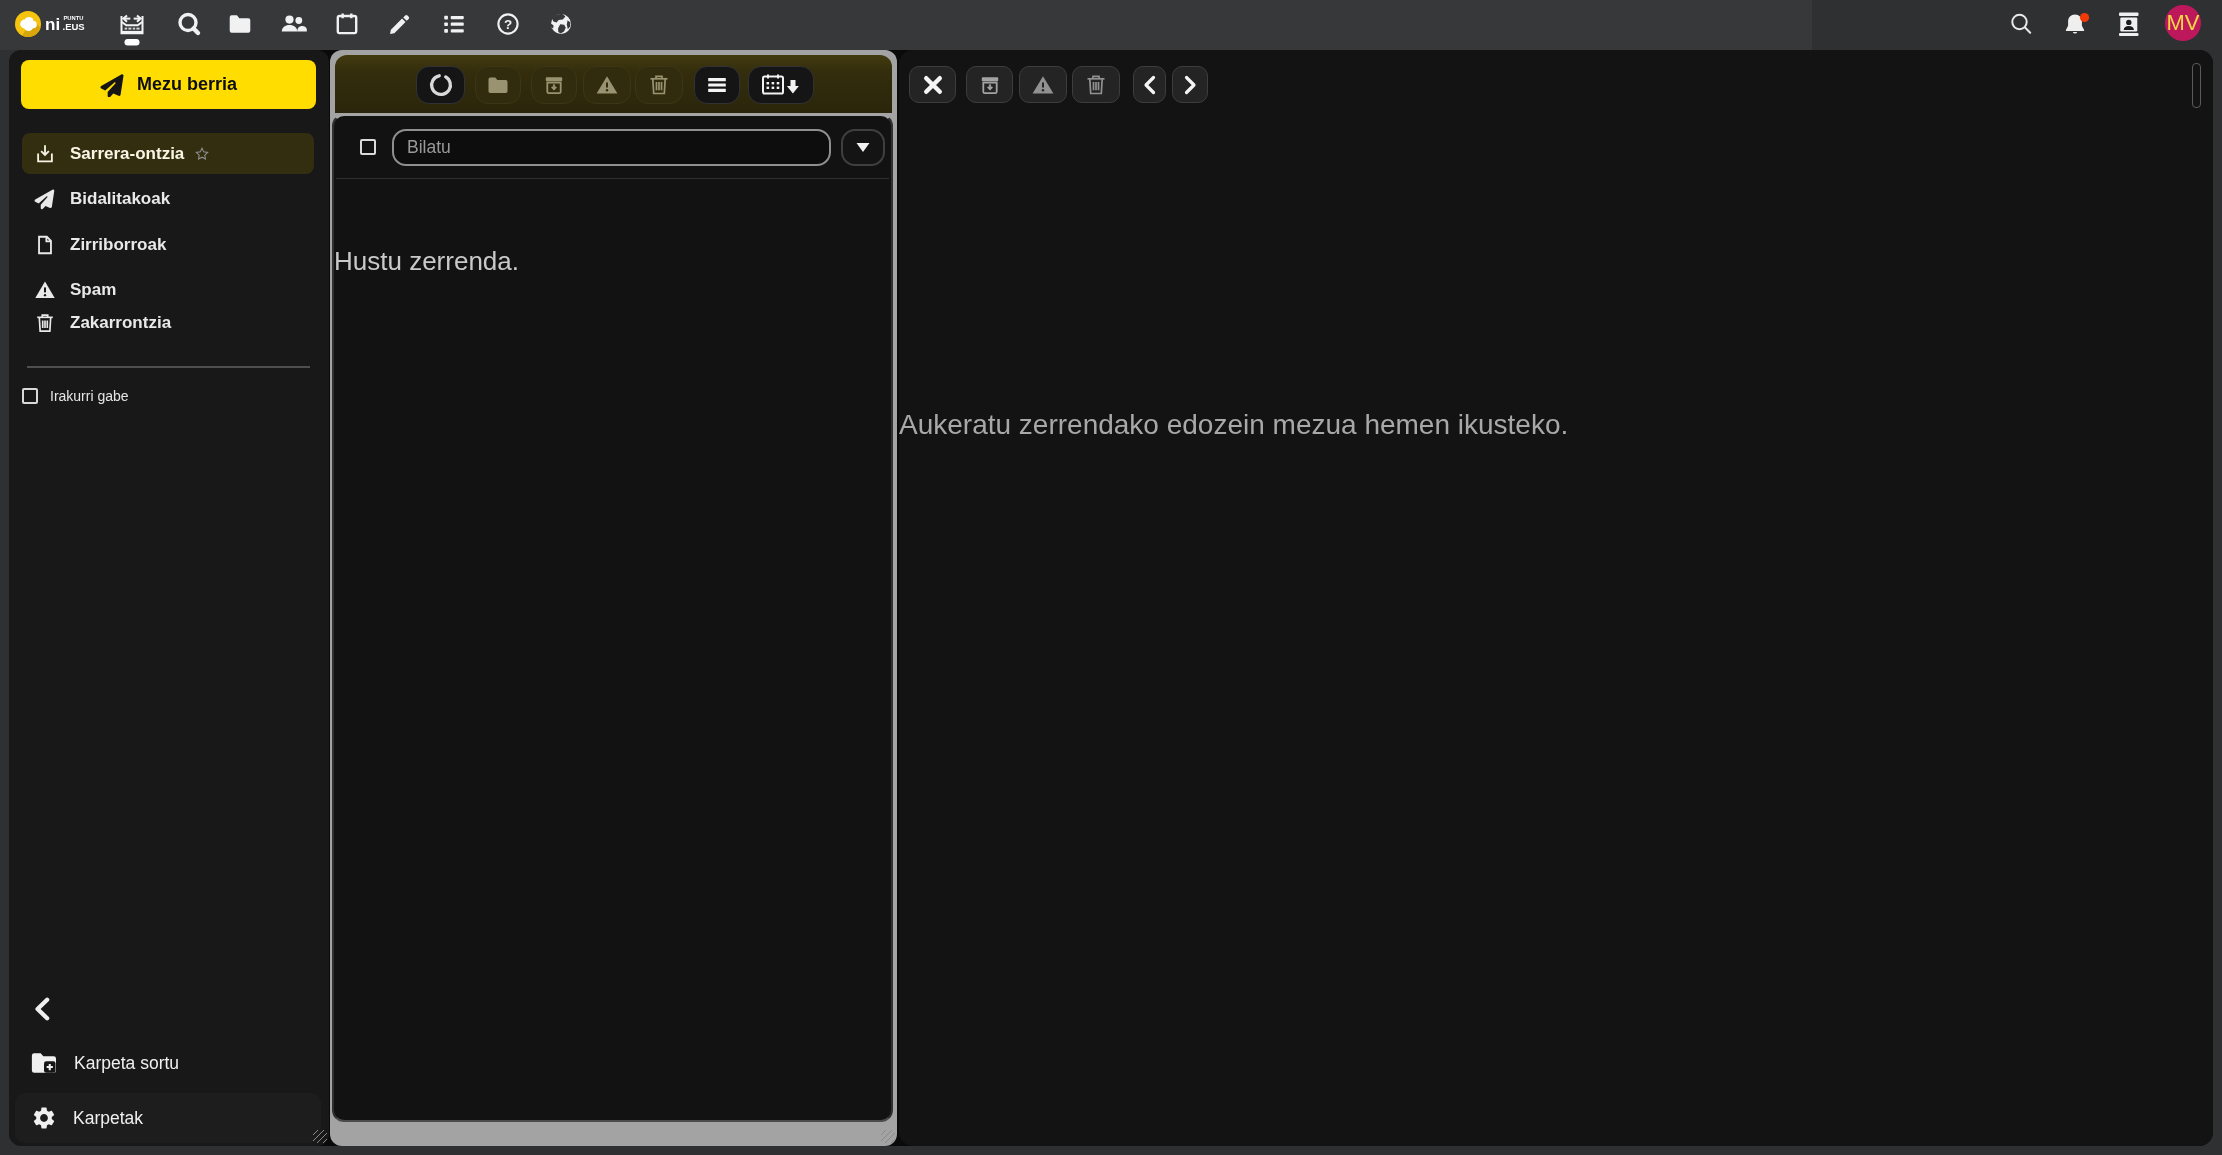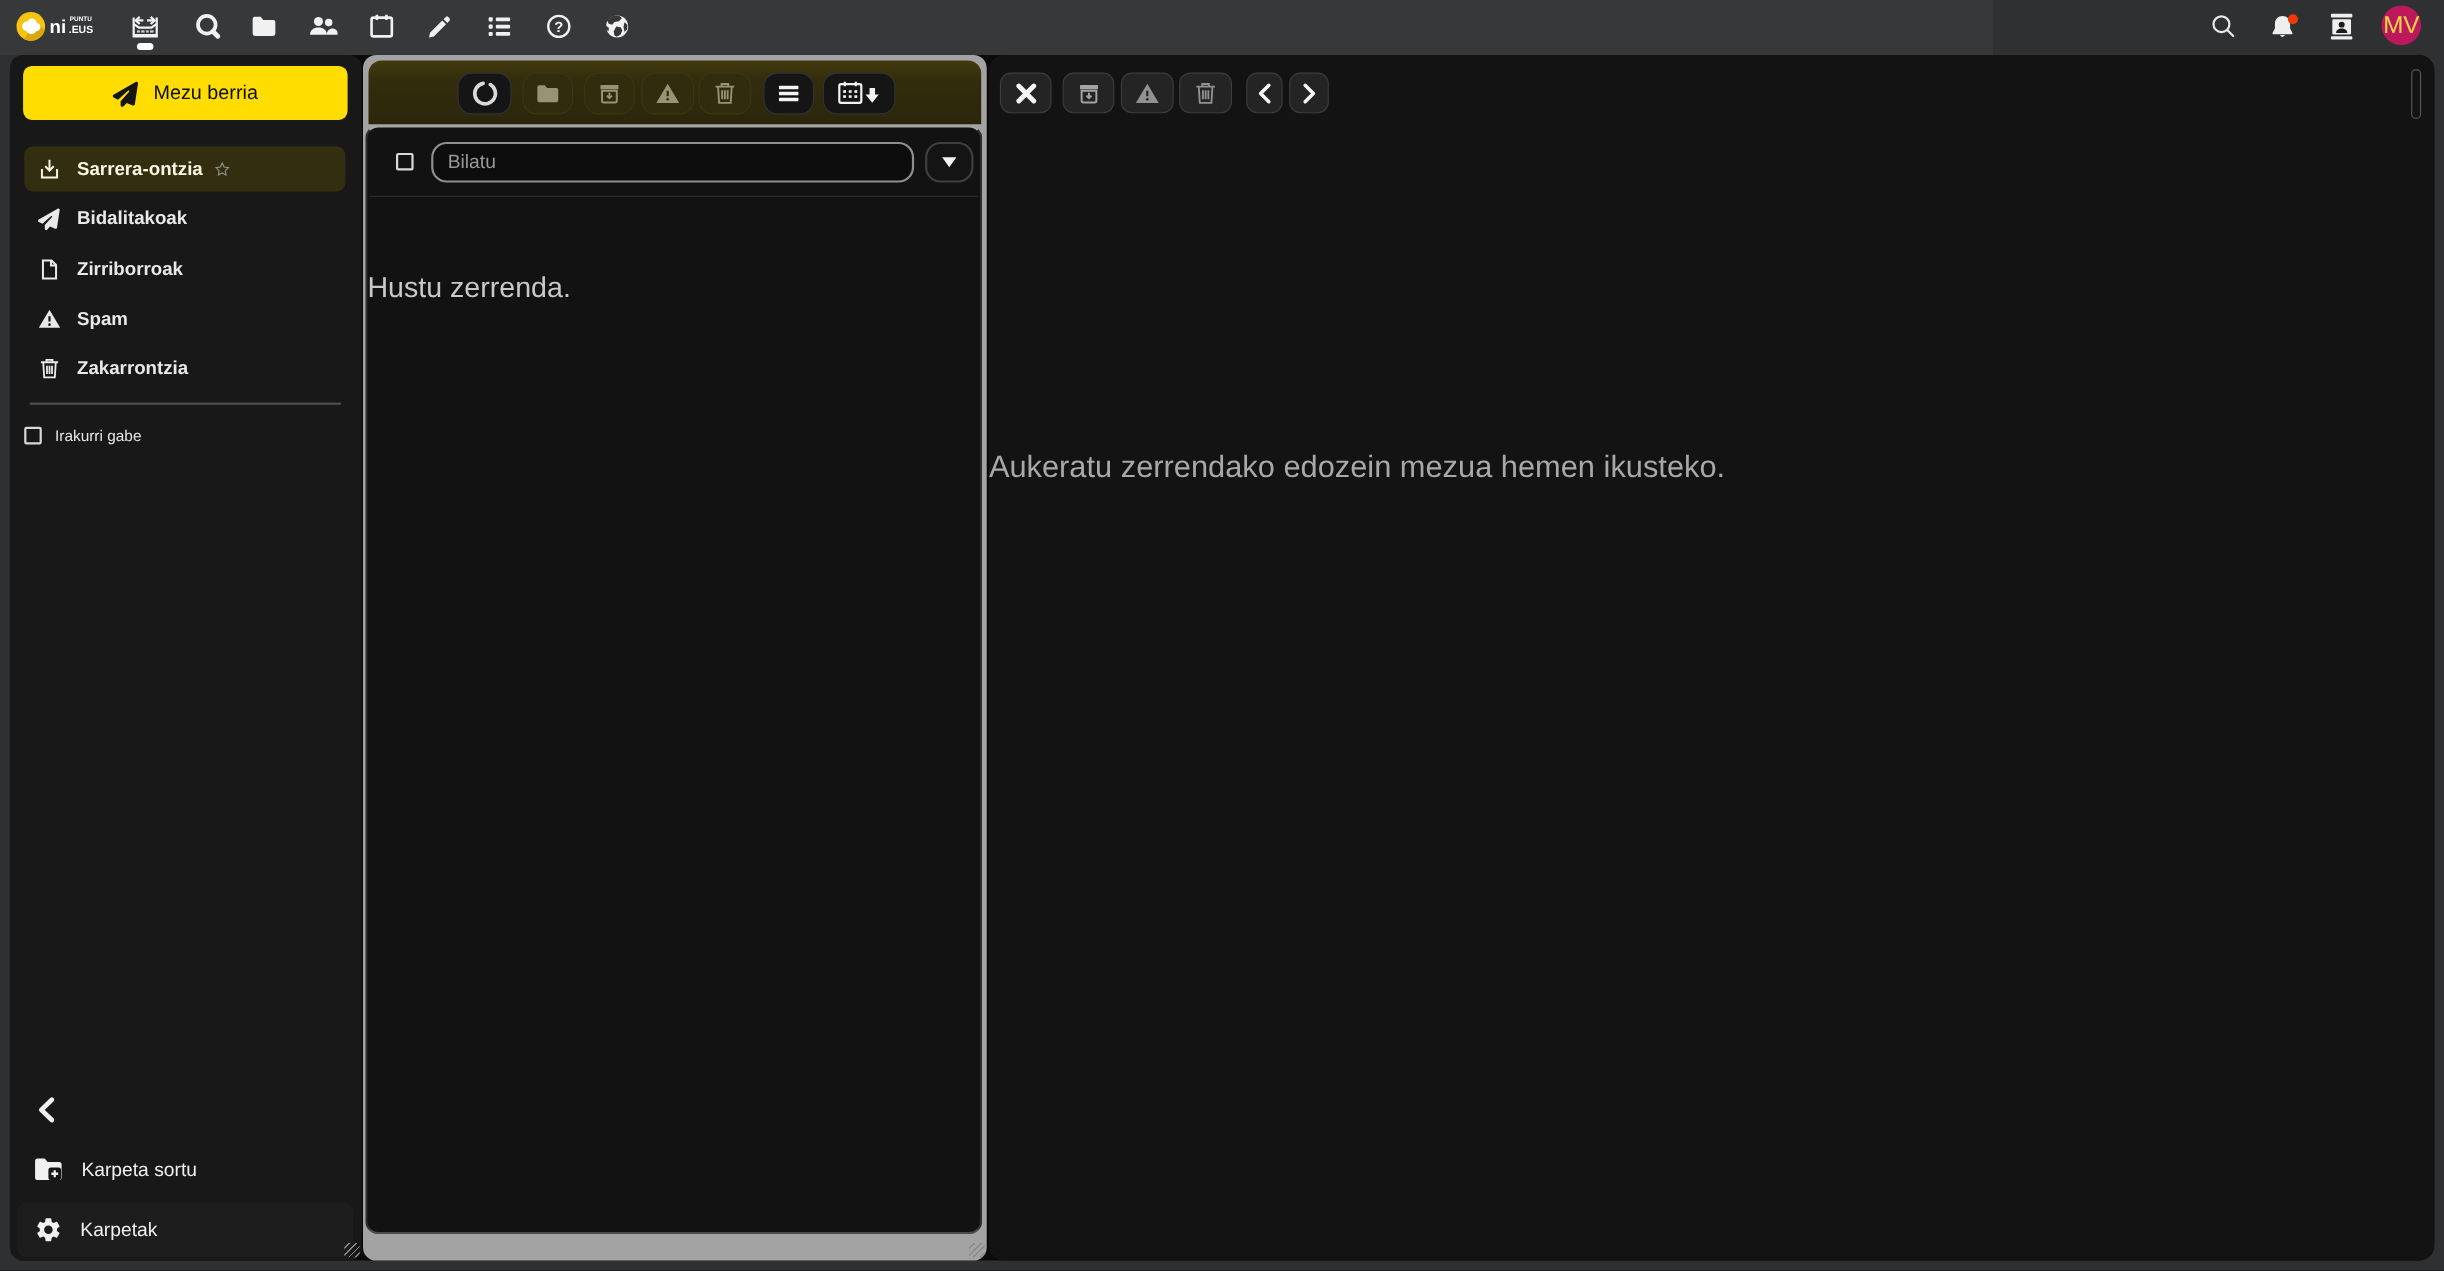--- a/index.html
+++ b/index.html
@@ -3,21 +3,21 @@
 <style>
 html,body{margin:0;padding:0}
 body{width:2222px;height:1155px;position:relative;overflow:hidden;background:#2f3032;font-family:"Liberation Sans",sans-serif;}
 #top{position:absolute;left:0;top:0;width:1812px;height:50px;background:#37383a;}
 #under{position:absolute;left:9px;top:50px;width:2204px;height:1096px;background:#0a0a0a;border-radius:14px;}
 .ti{position:absolute;top:0;width:44px;height:44px;display:flex;align-items:center;justify-content:center;color:#f1f1f1}
 .panel{position:absolute;top:50px;height:1096px;}
 #leftp{left:9px;width:320px;background:#181818;border-radius:12px;}
 #midp{left:330px;width:567px;background:#a3a3a3;border-radius:12px;}
 #rightp{left:899px;width:1314px;background:#131313;border-radius:14px;}
-#newmsg{position:absolute;left:12px;top:10px;width:295px;height:49px;background:#ffdd00;border-radius:8px;display:flex;align-items:center;justify-content:center;color:#0d0d0d;font-weight:normal;font-size:18px;}
+#newmsg{position:absolute;left:12px;top:10px;width:295px;height:49px;background:#ffdd00;border-radius:8px;display:flex;align-items:center;justify-content:center;color:#0d0d0d;font-weight:bold;font-size:18px;}
 .nav{position:absolute;left:13px;width:292px;height:41px;border-radius:8px;display:flex;align-items:center;}
 .nav.act{background:#342e11;}
 .nico{width:22px;margin:0 14px 0 12px;display:flex;align-items:center;justify-content:center}
 .ntxt{font-weight:bold;font-size:17px;color:#e9e9e9;}
 .atxt{color:#faf6e4;}
 #sdiv{position:absolute;left:18px;top:316px;width:283px;height:2px;background:#4f4f4f;}
 #unread{position:absolute;left:13px;top:330px;height:32px;display:flex;align-items:center;color:#e5e5e5;font-size:14px;}
 .cbx{display:inline-block;width:12px;height:12px;border:2px solid #d9d9d9;border-radius:2px;}
 #unread .cbx{margin-right:12px;}
 #collap{position:absolute;left:21px;top:946px;}
@@ -209,21 +209,21 @@
 <div class="nav" style="top:219px">
       <span class="nico">
         <svg width="22" height="22" viewBox="0 0 24 24">
           <path d="M12 2.8 L22.6 20.8 H1.4z" fill="#e9e9e9"></path>
           <path d="M12 9.2v5.4" stroke="#161616" stroke-width="2.2"></path>
           <circle cx="12" cy="17.6" r="1.3" fill="#161616"></circle>
         </svg>
       </span>
       <span class="ntxt">Spam</span>
     </div>
-<div class="nav" style="top:264px">
+<div class="nav" style="top:252px">
       <span class="nico">
         <svg width="22" height="22" viewBox="0 0 24 24">
           <g fill="none" stroke="#e9e9e9" stroke-width="1.8">
             <path d="M3.5 5.8 h17"></path>
             <path d="M9 5.6 V3.4 h6 v2.2"></path>
             <path d="M5.8 5.9 l.9 14.9 h10.6 l.9-14.9"></path>
             <path d="M9.5 9.2 v8.3 M12 9.2 v8.3 M14.5 9.2 v8.3"></path>
           </g>
         </svg>
       </span>

